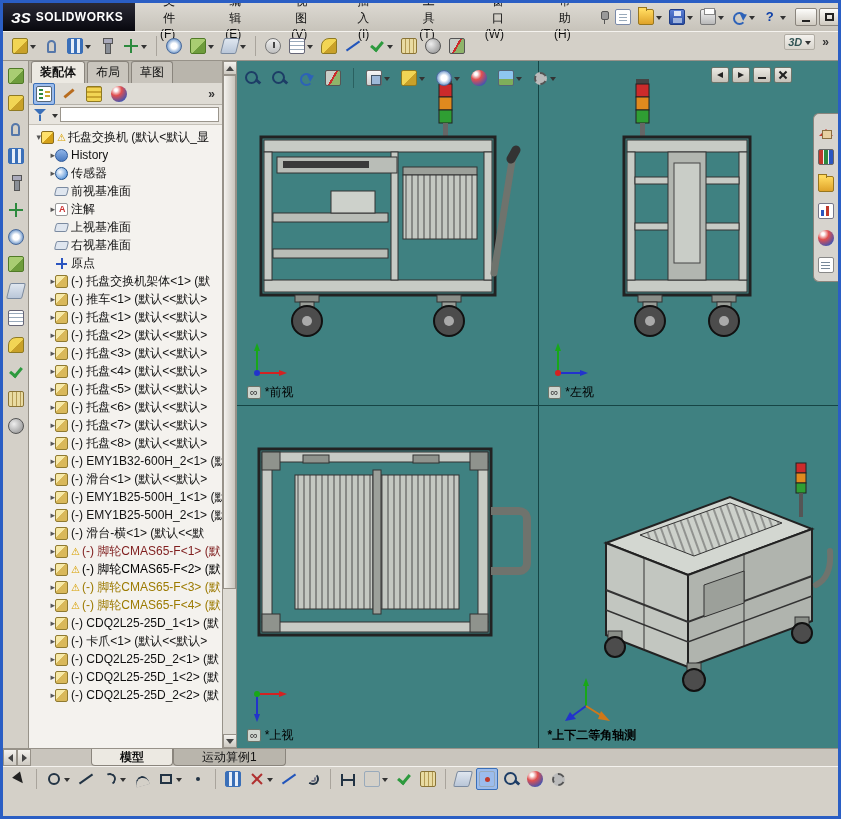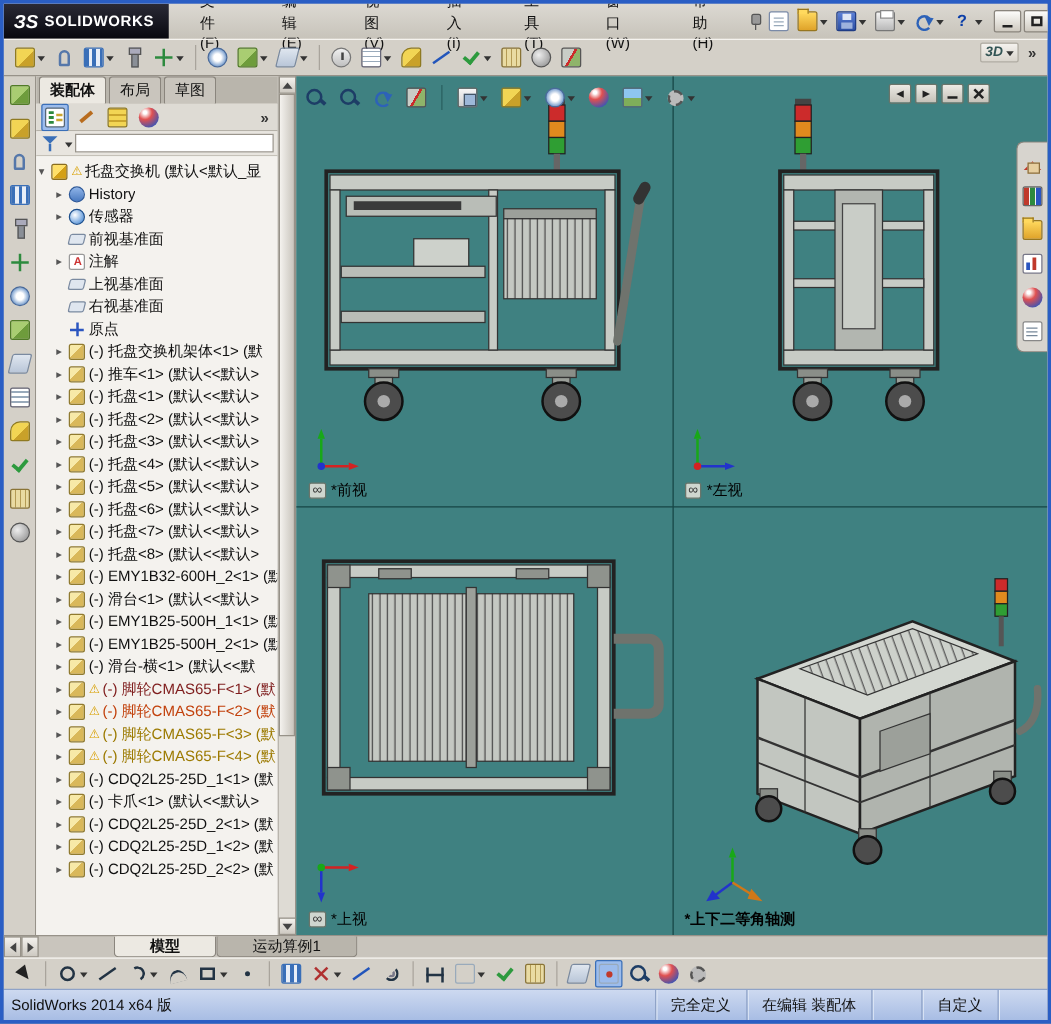--- a/index.html
+++ b/index.html
@@ -1,18 +1,18 @@
 <!DOCTYPE html>
 <html><head>
 <meta charset="utf-8">
 <style>
   * { margin:0; padding:0; box-sizing:border-box; }
   body { font-family:"Liberation Sans","DejaVu Sans",sans-serif; background:#666; }
   .app { position:relative; width:841px; height:819px; background:#d4d0c8;
-         border:3px solid #2a5ec4; overflow:hidden; font-size:12px; color:#111; }
+         border:3px solid #2a5ec4; overflow:hidden; font-size:12px; color:#111;text-align:right; }
 
   
   .titlebar { position:absolute; left:0; top:0; right:0; height:28px;
               background:linear-gradient(#dcd9d2,#c7c3ba); display:flex; align-items:center; }
   .logo { width:132px; height:28px; background:linear-gradient(#2a2a36,#08080e);
           display:flex; align-items:center; gap:5px; padding-left:8px; flex:none; }
   .logo-mark { color:#fff; font-weight:bold; font-style:italic; font-size:15px; }
   .logo-text { color:#fff; font-weight:bold; font-size:12px; letter-spacing:.5px; }
   .menus { display:flex; height:100%; align-items:stretch; }
   .menu-item { padding:0 25px; display:flex; align-items:center; cursor:default; }
@@ -683,21 +683,21 @@
           <span class="tlabel">(-) 滑台-横&lt;1&gt; (默认&lt;&lt;默</span>
         </div>
 
         <div class="trow warn arrow" data-icon="part" style="color: #7f1d1d;">
           <span class="tarrow"></span>
           <span class="ticon"></span>
           <span class="twarn"></span>
           <span class="tlabel">(-) 脚轮CMAS65-F&lt;1&gt; (默</span>
         </div>
 
-        <div class="trow warn arrow" data-icon="part" style="color: #c2410c;">
+        <div class="trow warn arrow" data-icon="part" style="color: #000000;">
           <span class="tarrow"></span>
           <span class="ticon"></span>
           <span class="twarn"></span>
           <span class="tlabel">(-) 脚轮CMAS65-F&lt;2&gt; (默</span>
         </div>
 
         <div class="trow warn arrow" data-icon="part" style="color: rgb(156, 122, 0);">
           <span class="tarrow"></span>
           <span class="ticon"></span>
           <span class="twarn"></span>
@@ -1156,30 +1156,14 @@
         <span class="ico g-ball"></span>
 
       </div>
 
       <div class="tbtn">
         <span class="ico g-gear"></span>
 
       </div>
     </div>
 
-  <div class="statusbar">
-    <span>SolidWorks 2014 x64 版</span>
-    <div class="sb-right">
-      <div class="seg">
-        <span>完全定义</span>
-      </div>
-      <div class="seg">
-        <span>在编辑 装配体</span>
-      </div>
-      <div class="seg seg-empty"></div>
-      <div class="seg">
-        <span>自定义</span>
-      </div>
-      <div class="seg seg-empty"></div>
-    </div>
-  </div>
 
 </div>
 
 </body></html>

